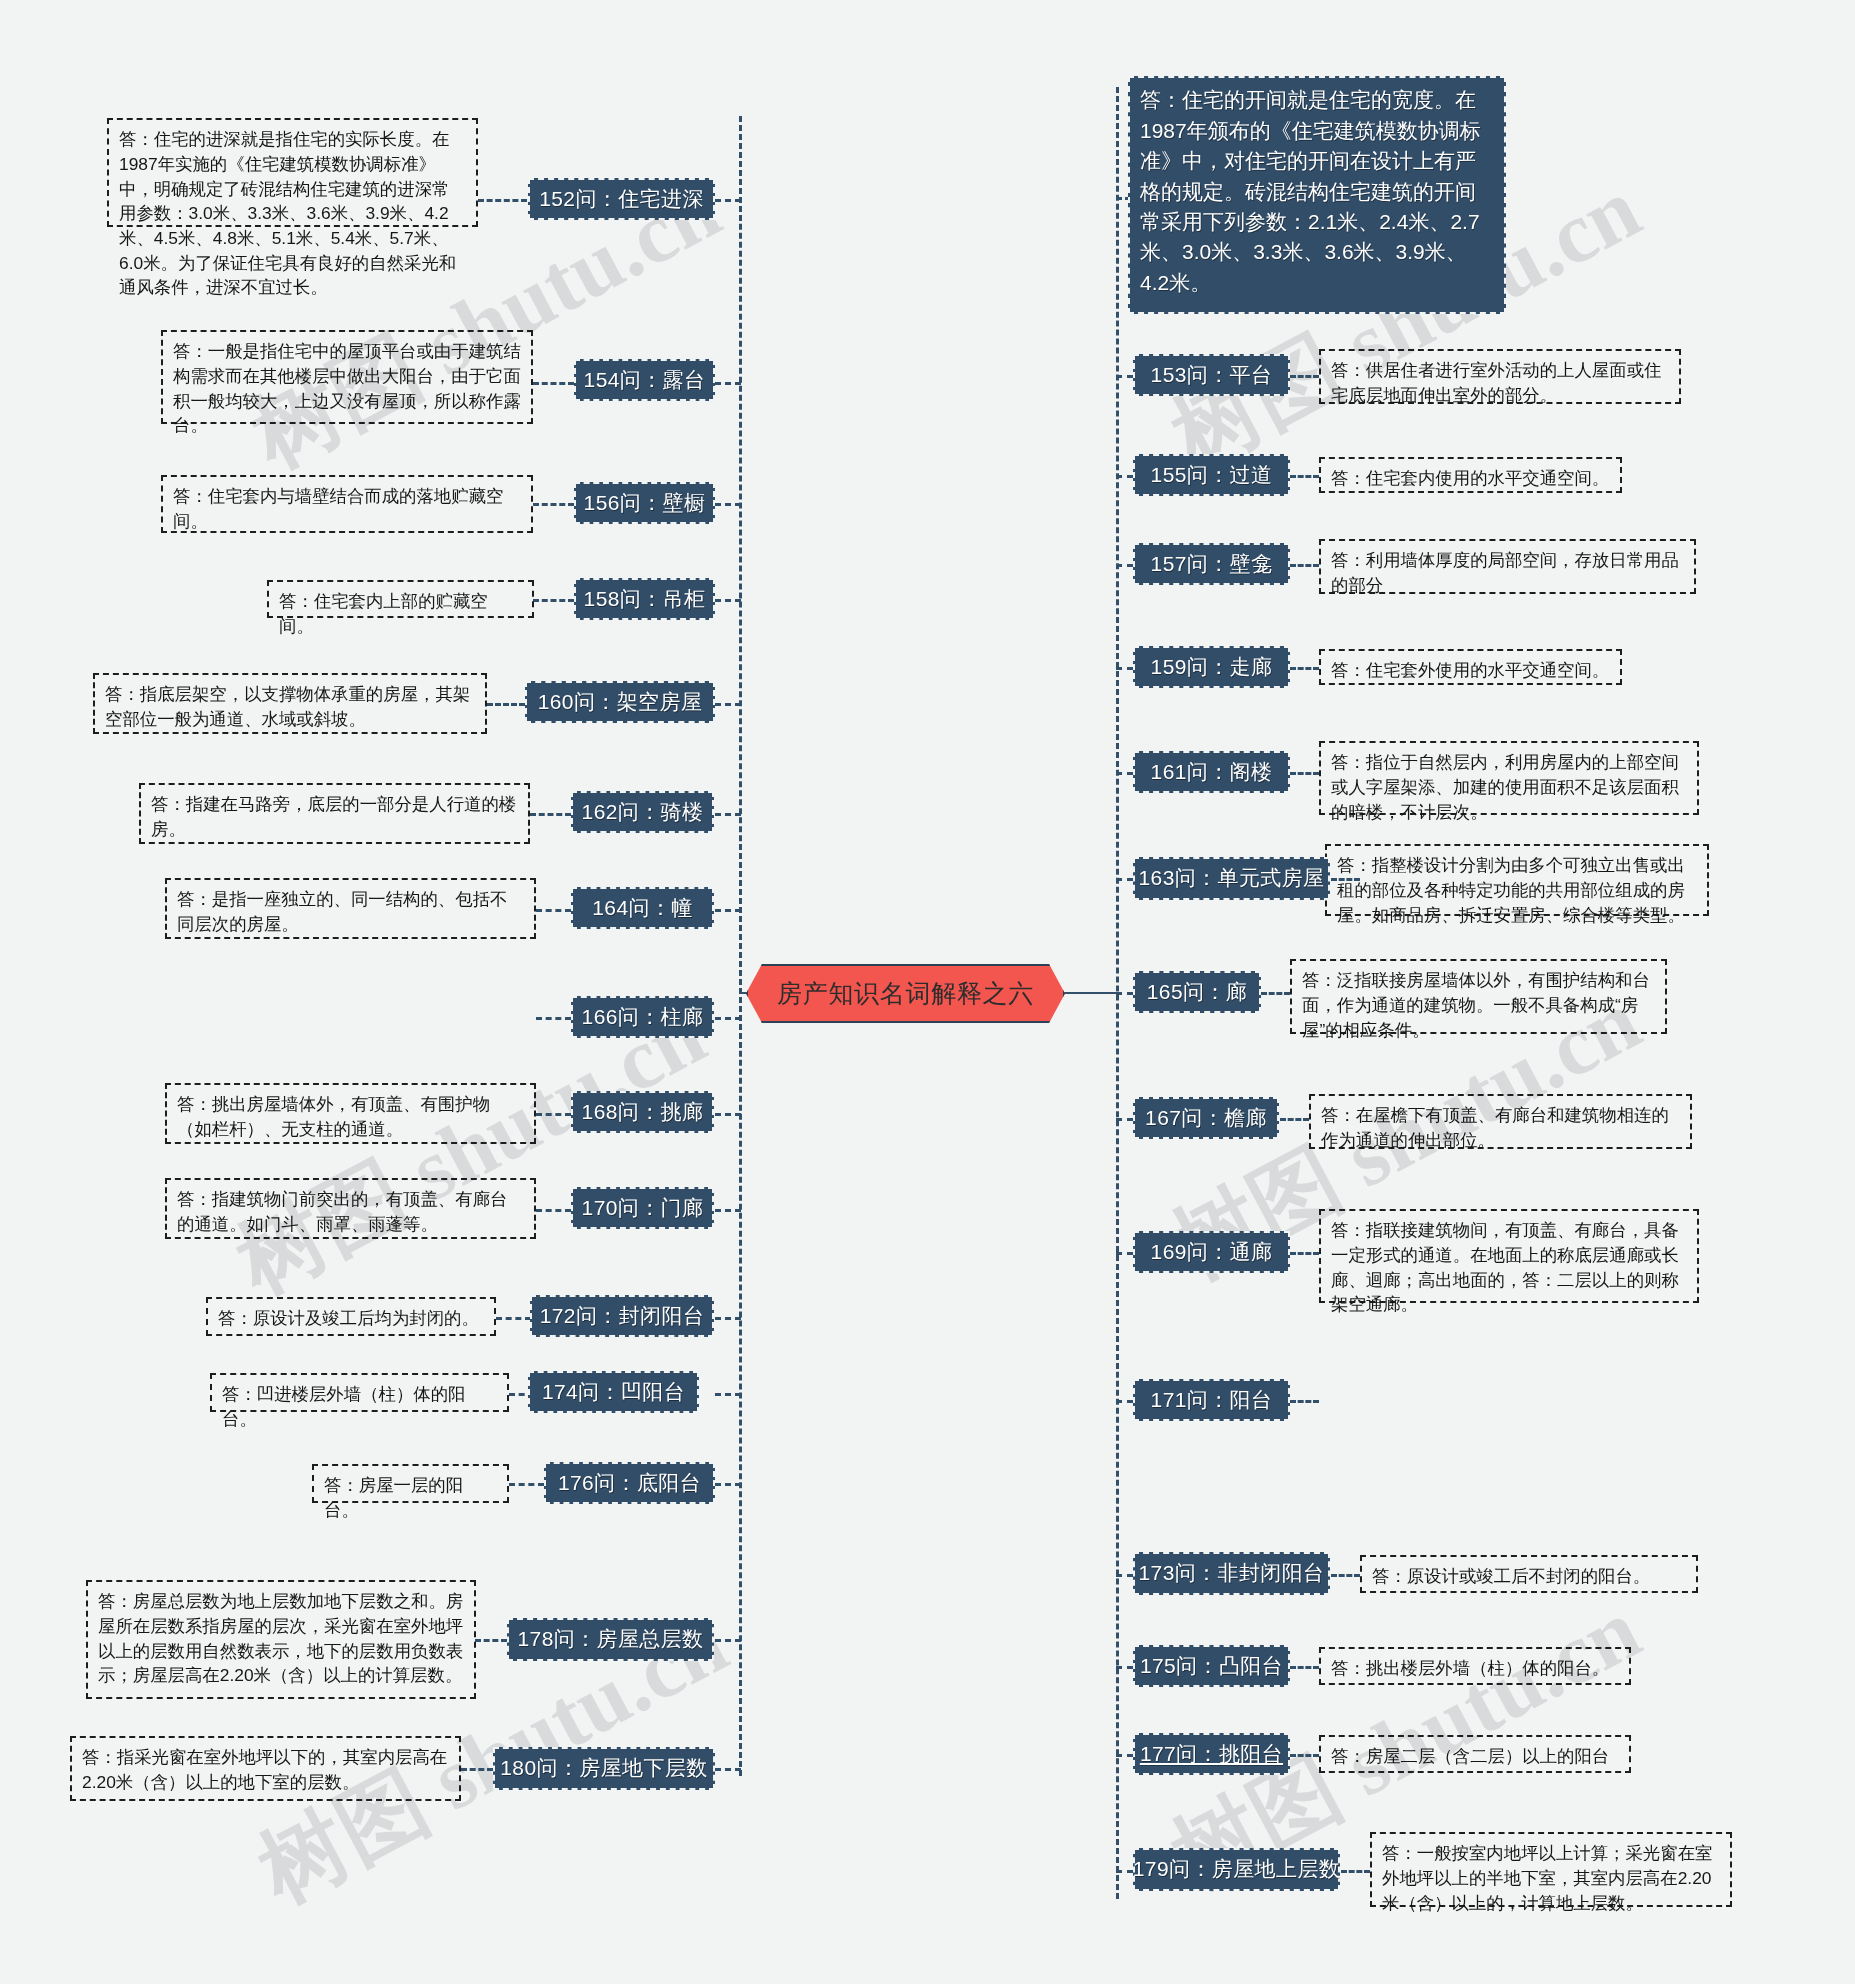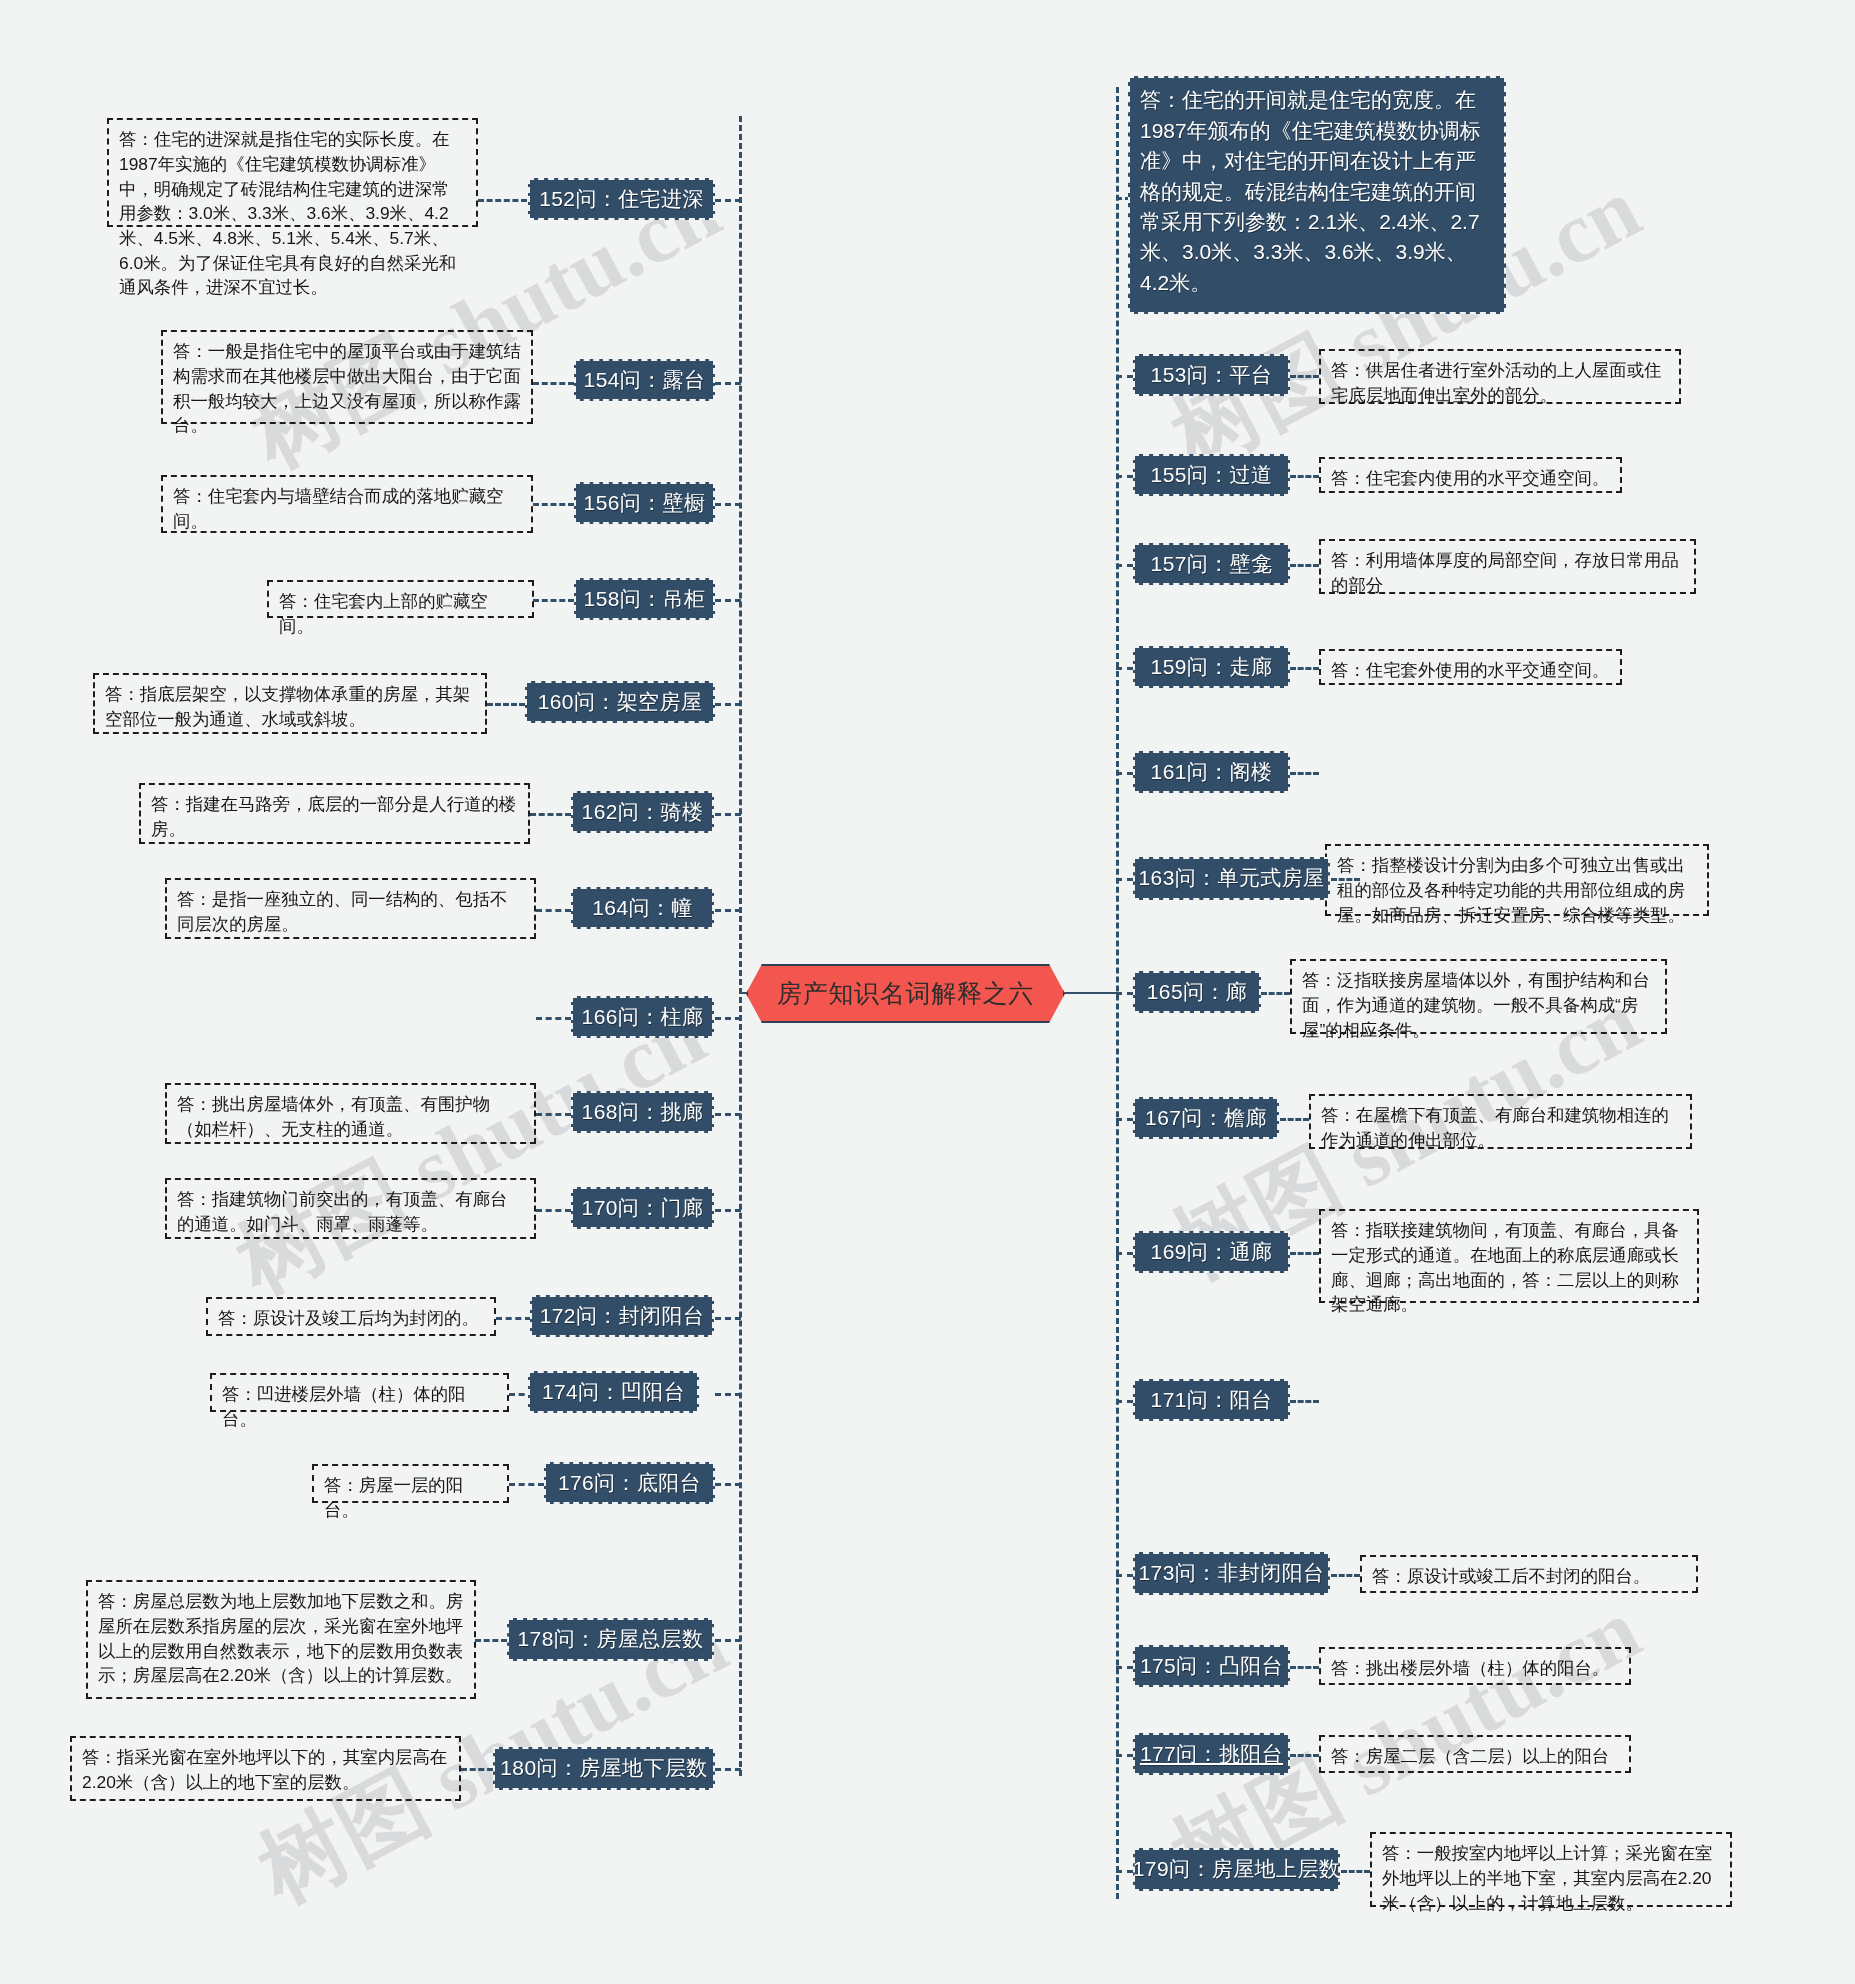--- a/index.html
+++ b/index.html
@@ -215,20 +215,21 @@
   <div class="note" style="left:1319px;top:539px;width:377px;height:55px;">答：利用墙体厚度的局部空间，存放日常用品的部分</div>
 
   <div class="stub" style="left:1116px;top:667px;width:17.4px;"></div>
   <div class="node" style="left:1133px;top:646px;width:157px;height:42px;">159问：走廊</div>
   <div class="stub" style="left:1290px;top:667px;width:29px;"></div>
   <div class="note" style="left:1319px;top:649px;width:303px;height:36px;">答：住宅套外使用的水平交通空间。</div>
 
   <div class="stub" style="left:1116px;top:772px;width:17.4px;"></div>
   <div class="node" style="left:1133px;top:751px;width:157px;height:42px;">161问：阁楼</div>
   <div class="stub" style="left:1290px;top:772px;width:29px;"></div>
+  <div class="note" style="left:1319px;top:741px;width:380px;height:74px;">答：指位于自然层内，利用房屋内的上部空间或人字屋架添、加建的使用面积不足该层面积的暗楼，不计层次。</div>
 
   <div class="stub" style="left:1116px;top:878px;width:17.4px;"></div>
   <div class="node" style="left:1133px;top:857px;width:197px;height:43px;">163问：单元式房屋</div>
   <div class="stub" style="left:1331px;top:878px;width:29px;"></div>
   <div class="note" style="left:1325px;top:844px;width:384px;height:72px;">答：指整楼设计分割为由多个可独立出售或出租的部位及各种特定功能的共用部位组成的房屋。如商品房、拆迁安置房、综合楼等类型。</div>
 
   <div class="stub" style="left:1116px;top:992px;width:17.4px;"></div>
   <div class="node" style="left:1133px;top:971px;width:128px;height:42px;">165问：廊</div>
   <div class="stub" style="left:1261px;top:992px;width:29px;"></div>
   <div class="note" style="left:1290px;top:959px;width:377px;height:75px;">答：泛指联接房屋墙体以外，有围护结构和台面，作为通道的建筑物。一般不具备构成“房屋”的相应条件。</div>

